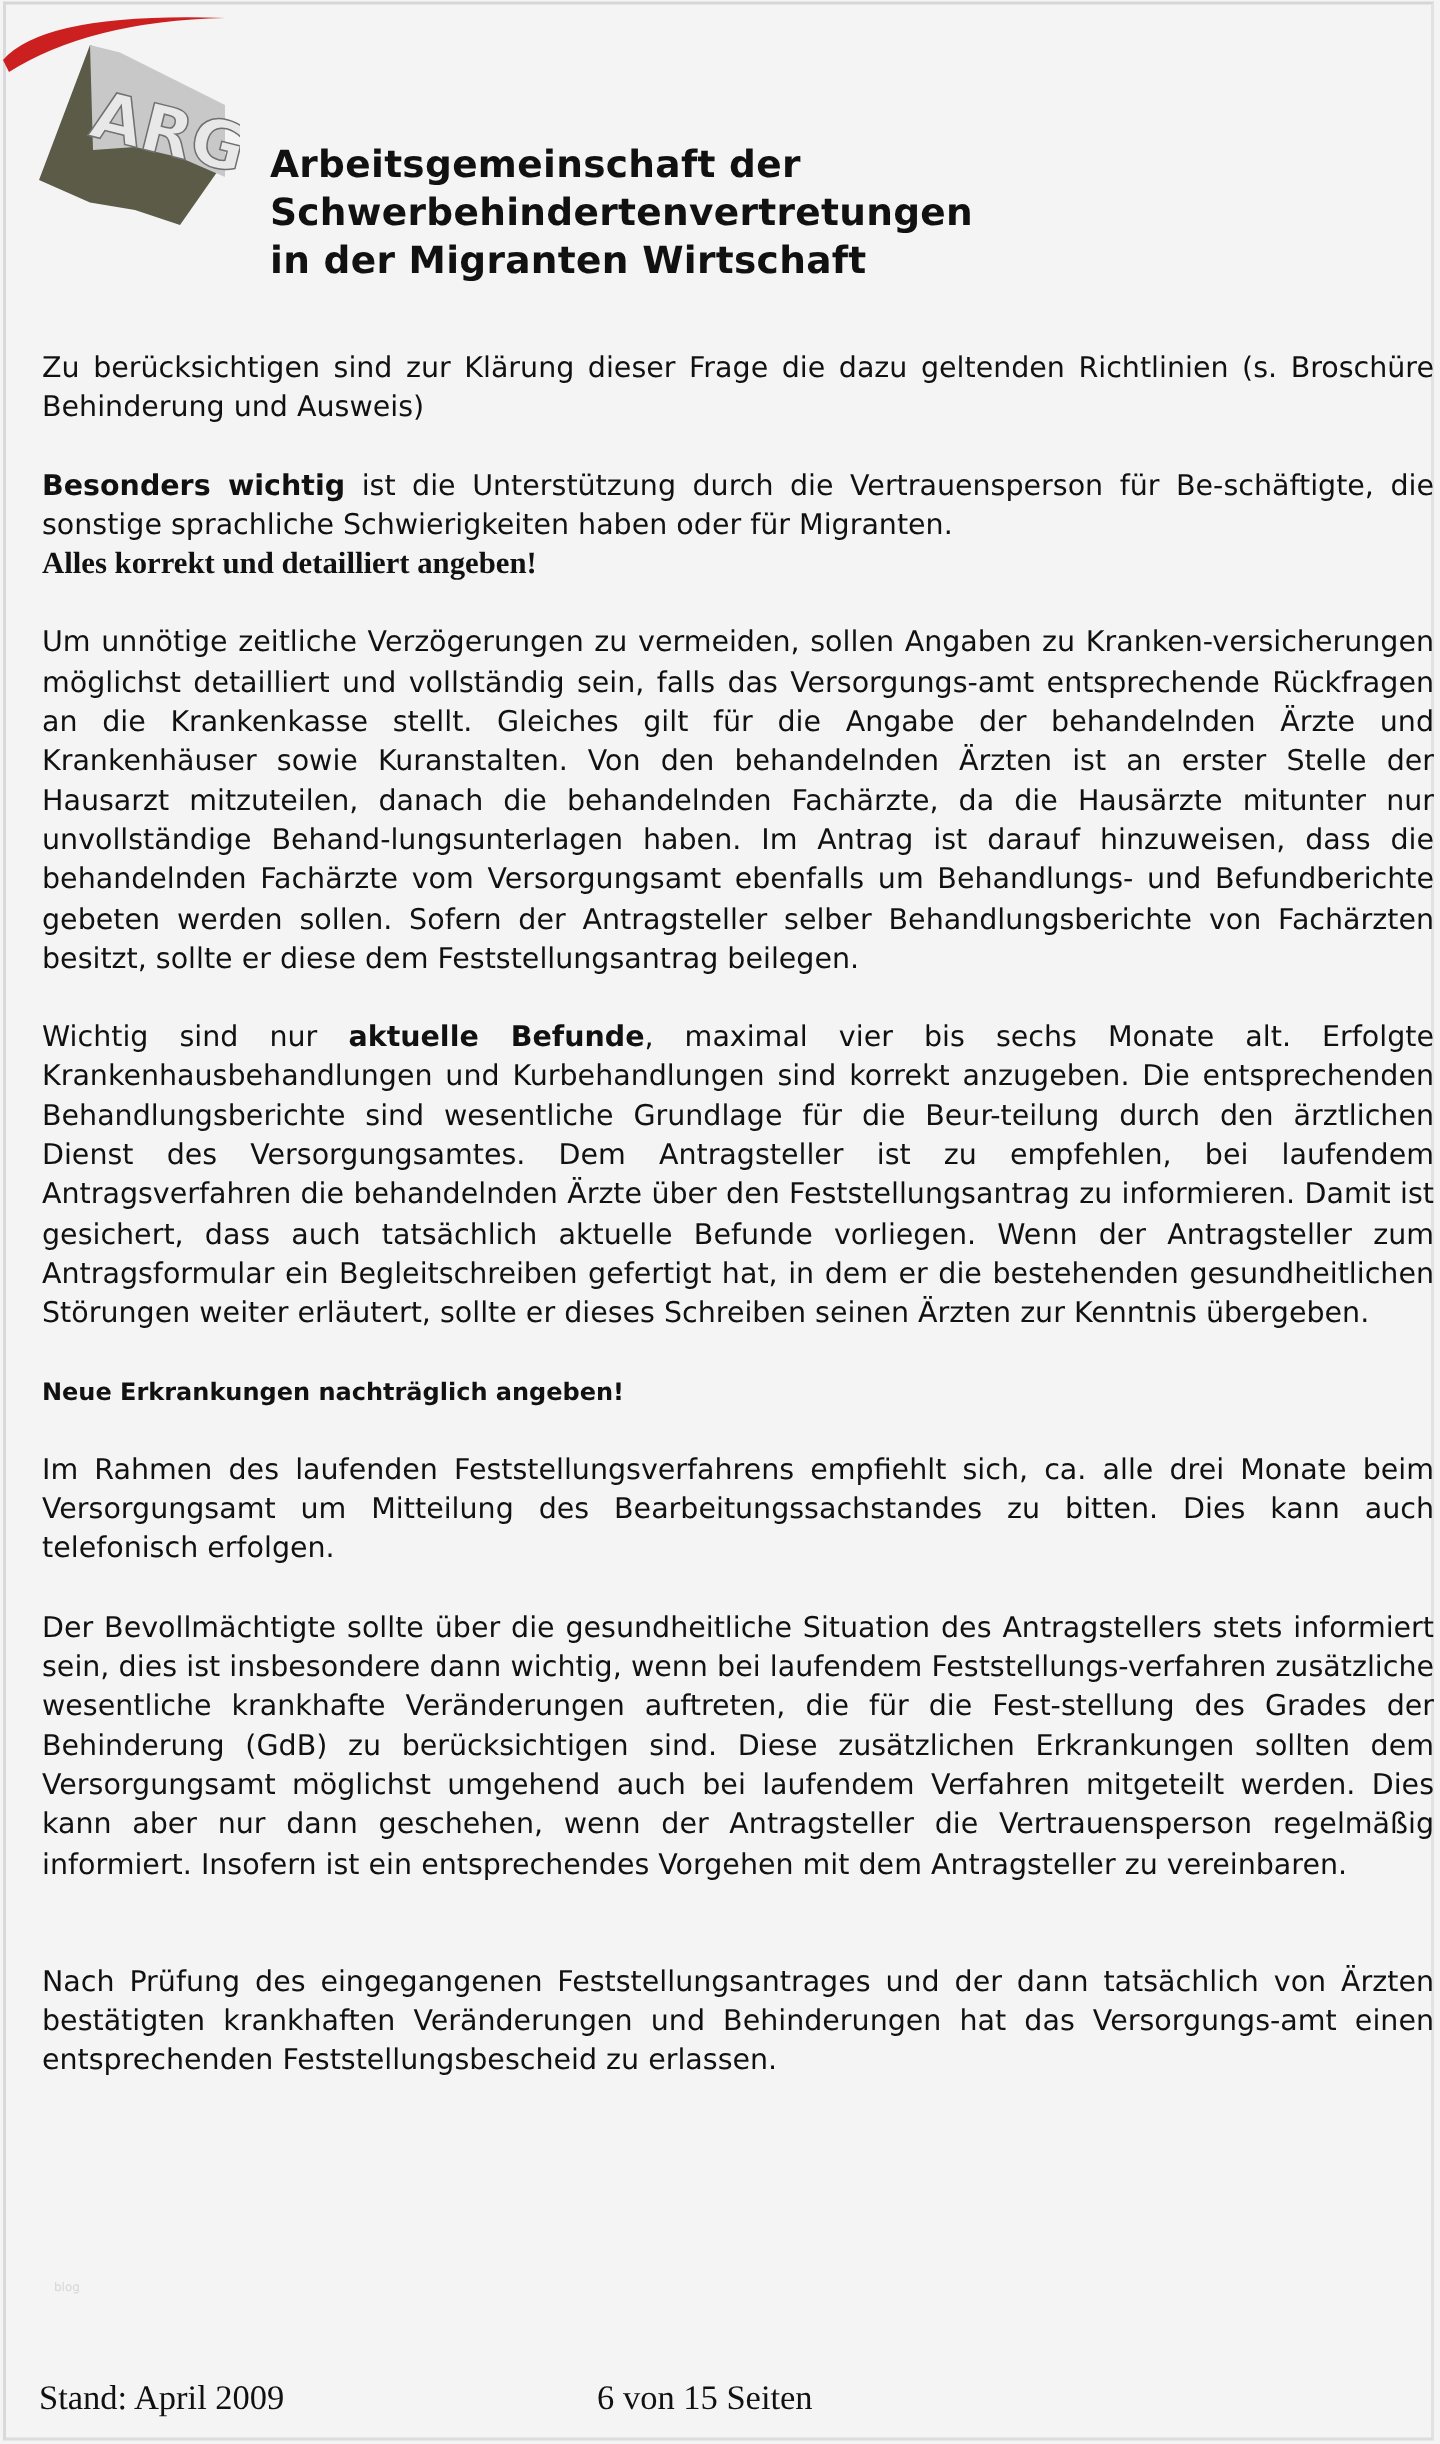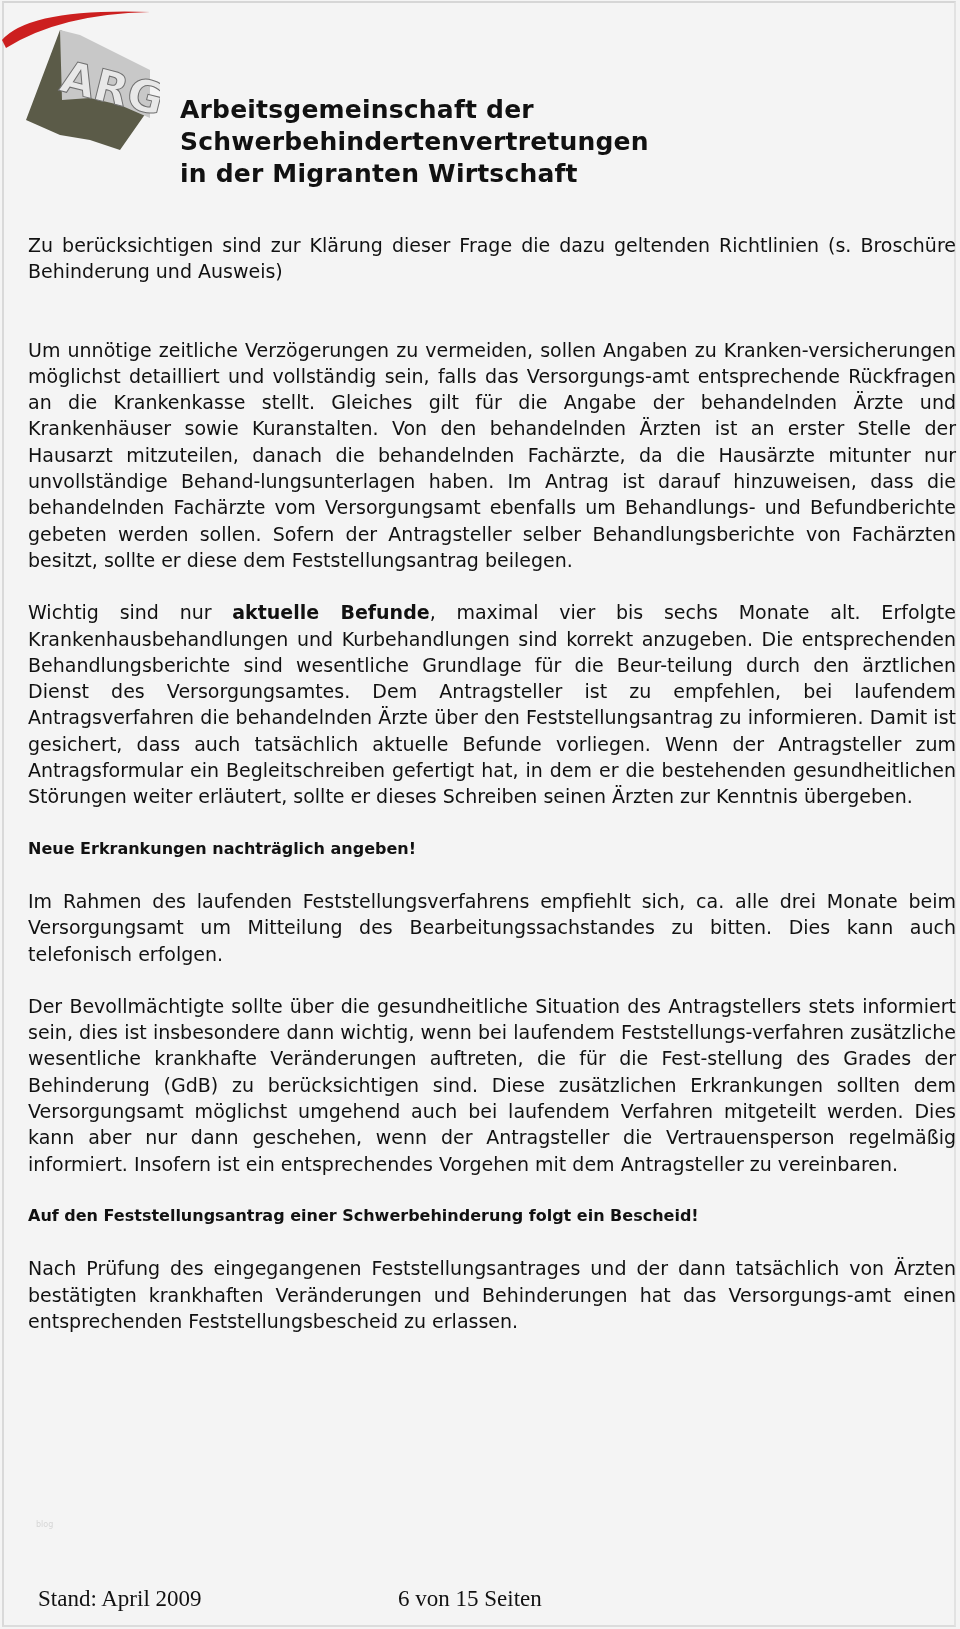--- a/index.html
+++ b/index.html
@@ -66,21 +66,21 @@
   }
   .watermark {
     position: absolute;
     left: 36px; top: 1520px;
     font-size: 8px;
     color: #d6d6d6;
     text-align: center;
   }
   .footer-left {
     position: absolute;
-    left: 38px; top: 1586px;
+    left: 26px; top: 1586px;
     font-family: "Liberation Serif", serif;
     font-size: 23px;
   }
   .footer-right {
     position: absolute;
     left: 398px; top: 1586px;
     font-family: "Liberation Serif", serif;
     font-size: 23px;
     text-align: right;
   }
@@ -99,34 +99,37 @@
 
 <div class="header">
   <div class="t1">Arbeitsgemeinschaft der</div>
   <div class="t2">Schwerbehindertenvertretungen</div>
   <div class="t3">in der Migranten Wirtschaft</div>
 </div>
 
 <div class="content">
   <p>Zu berücksichtigen sind zur Klärung dieser Frage die dazu geltenden Richtlinien (s. Broschüre Behinderung und Ausweis)</p>
   <div class="gap"></div>
+  <p>
+    <span class="b">Besonders wichtig</span><span> ist die Unterstützung durch die Vertrauensperson für Be-schäftigte, die sonstige sprachliche Schwierigkeiten haben oder für Migranten.</span><br>
+    <span class="serif-b">Alles korrekt und detailliert angeben!</span>
+  </p>
   <div class="gap"></div>
   <p>Um unnötige zeitliche Verzögerungen zu vermeiden, sollen Angaben zu Kranken-versicherungen möglichst detailliert und vollständig sein, falls das Versorgungs-amt entsprechende Rückfragen an die Krankenkasse stellt. Gleiches gilt für die Angabe der behandelnden Ärzte und Krankenhäuser sowie Kuranstalten. Von den behandelnden Ärzten ist an erster Stelle der Hausarzt mitzuteilen, danach die behandelnden Fachärzte, da die Hausärzte mitunter nur unvollständige Behand-lungsunterlagen haben. Im Antrag ist darauf hinzuweisen, dass die behandelnden Fachärzte vom Versorgungsamt ebenfalls um Behandlungs- und Befundberichte gebeten werden sollen. Sofern der Antragsteller selber Behandlungsberichte von Fachärzten besitzt, sollte er diese dem Feststellungsantrag beilegen.</p>
   <div class="gap"></div>
   <p>
     <span>Wichtig sind nur </span><span class="b">aktuelle Befunde</span><span>, maximal vier bis sechs Monate alt. Erfolgte Krankenhausbehandlungen und Kurbehandlungen sind korrekt anzugeben. Die entsprechenden Behandlungsberichte sind wesentliche Grundlage für die Beur-teilung durch den ärztlichen Dienst des Versorgungsamtes. Dem Antragsteller ist zu empfehlen, bei laufendem Antragsverfahren die behandelnden Ärzte über den Feststellungsantrag zu informieren. Damit ist gesichert, dass auch tatsächlich aktuelle Befunde vorliegen. Wenn der Antragsteller zum Antragsformular ein Begleitschreiben gefertigt hat, in dem er die bestehenden gesundheitlichen Störungen weiter erläutert, sollte er dieses Schreiben seinen Ärzten zur Kenntnis übergeben.</span>
   </p>
   <div class="gap"></div>
   <p class="heading">Neue Erkrankungen nachträglich angeben!</p>
   <div class="gap"></div>
   <p>Im Rahmen des laufenden Feststellungsverfahrens empfiehlt sich, ca. alle drei Monate beim Versorgungsamt um Mitteilung des Bearbeitungssachstandes zu bitten. Dies kann auch telefonisch erfolgen.</p>
   <div class="gap"></div>
   <p>Der Bevollmächtigte sollte über die gesundheitliche Situation des Antragstellers stets informiert sein, dies ist insbesondere dann wichtig, wenn bei laufendem Feststellungs-verfahren zusätzliche wesentliche krankhafte Veränderungen auftreten, die für die Fest-stellung des Grades der Behinderung (GdB) zu berücksichtigen sind. Diese zusätzlichen Erkrankungen sollten dem Versorgungsamt möglichst umgehend auch bei laufendem Verfahren mitgeteilt werden. Dies kann aber nur dann geschehen, wenn der Antragsteller die Vertrauensperson regelmäßig informiert. Insofern ist ein entsprechendes Vorgehen mit dem Antragsteller zu vereinbaren.</p>
   <div class="gap"></div>
-  <p class="heading">Auf den Feststellungsantrag einer Schwerbehinderung folgt ein Bescheid!</p>
   <div class="gap"></div>
   <p>Nach Prüfung des eingegangenen Feststellungsantrages und der dann tatsächlich von Ärzten bestätigten krankhaften Veränderungen und Behinderungen hat das Versorgungs-amt einen entsprechenden Feststellungsbescheid zu erlassen.</p>
 </div>
 
 <div class="watermark">blog</div>
 
 <div class="footer-left">Stand: April 2009</div>
 <div class="footer-right">6 von 15 Seiten</div>
 
 </body></html>

